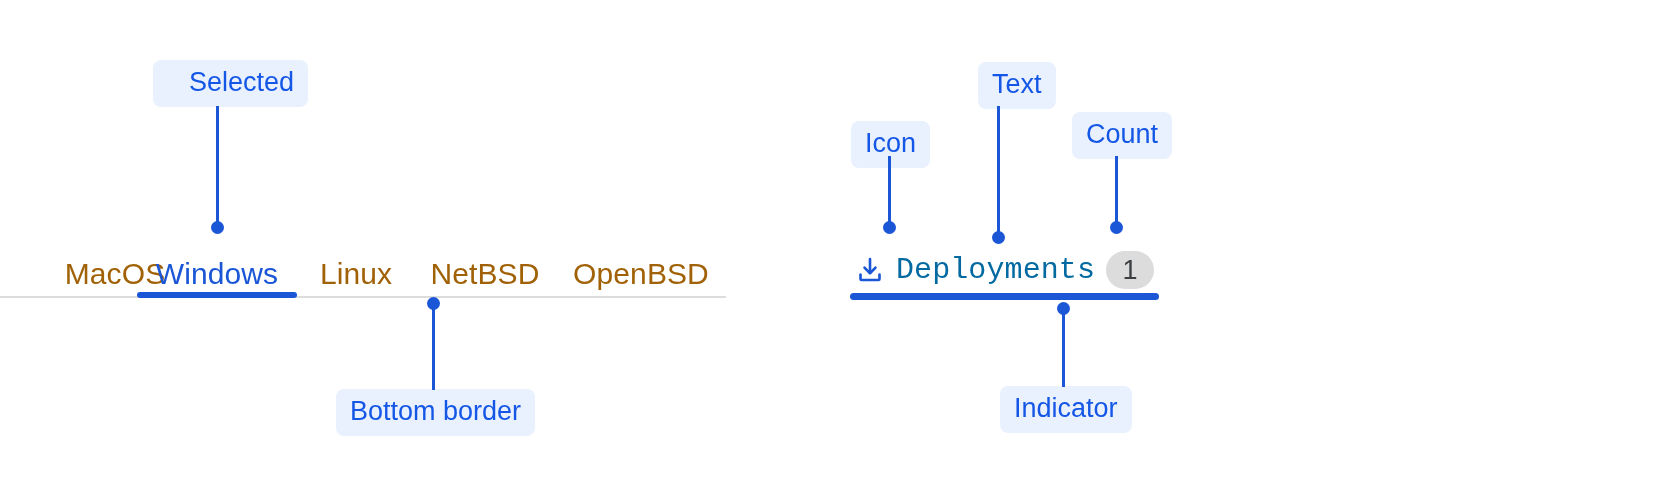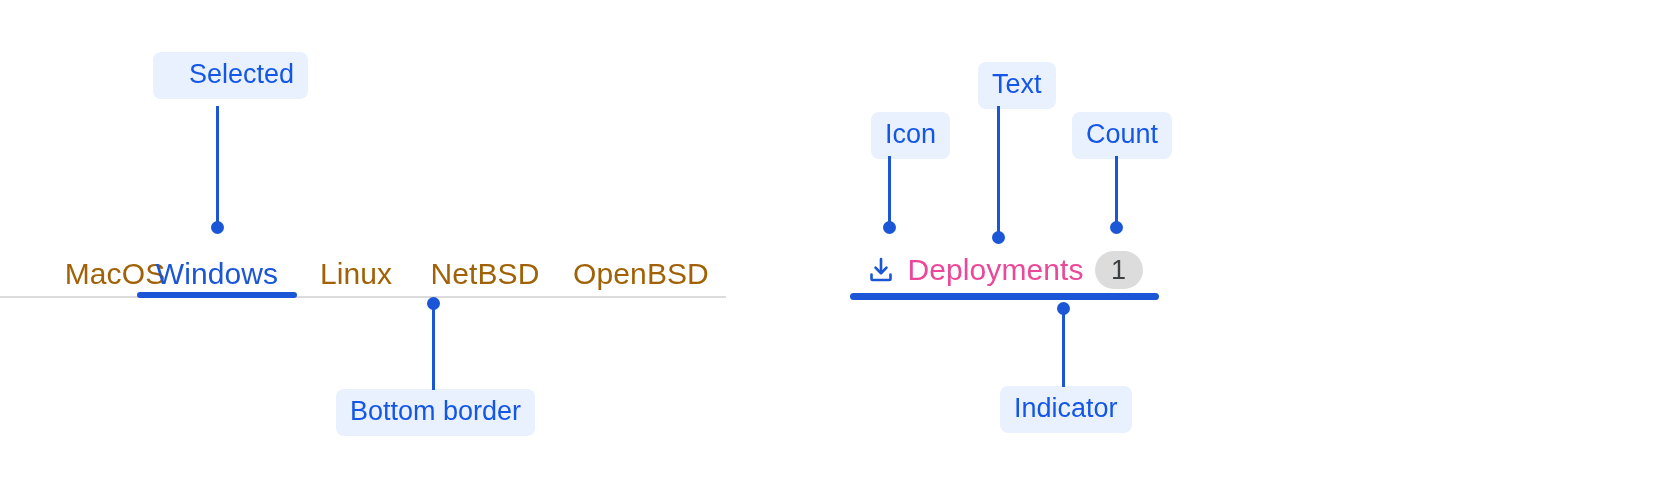--- a/index.html
+++ b/index.html
@@ -104,23 +104,23 @@
     top: 0;
     width: 100%;
     height: 44px;
     display: flex;
     align-items: center;
     justify-content: center;
     gap: 11px;
   }
   #deploytab .label {
     font-size: 30px;
-    color: #ec4899;
+    color: #0369a1;
     letter-spacing: 0.1px;
-    font-family: Liberation Sans, sans-serif;
+    font-family: Liberation Mono, monospace;
   }
   #deploytab .indicator {
     position: absolute;
     left: 0;
     bottom: 0;
     width: 309px;
     height: 7px;
     background: #1a56d6;
     border-radius: 3.5px;
   }
@@ -170,21 +170,21 @@
 
     <div class="tab" style="left:415px;width:140px;margin-top:18px;">
       <span>NetBSD</span>
     </div>
 
     <div class="tab" style="left:555px;width:172px;">
       <span>OpenBSD</span>
     </div>
   </div>
 
-  <div class="chip" style="left:153px;top:52px;padding-left:36px;">Selected</div>
+  <div class="chip" style="left:153px;top:60px;padding-left:36px;">Selected</div>
   <div class="leader" style="left:216px;top:106px;height:122px;"></div>
   <div class="dot" style="left:211px;top:221px;"></div>
 
   <div class="chip" style="left:336px;top:389px;">Bottom border</div>
   <div class="leader" style="left:432px;top:304px;height:86px;"></div>
   <div class="dot" style="left:427px;top:297px;"></div>
 
   <div id="deploytab">
     <div class="inner">
       <span>
@@ -193,21 +193,21 @@
           <path d="M7.6 10.1 L12 14.6 L16.4 10.1"></path>
           <path d="M4.4 15.6 L4.4 19.2 A0.8 0.8 0 0 0 5.2 20 L18.8 20 A0.8 0.8 0 0 0 19.6 19.2 L19.6 15.6"></path>
         </svg>
       </span>
       <span class="label">Deployments</span>
       <span class="count-badge">1</span>
     </div>
     <div class="indicator"></div>
   </div>
 
-  <div class="chip" style="left:851px;top:112px;margin-left:20px;">Icon</div>
+  <div class="chip" style="left:851px;top:121px;">Icon</div>
   <div class="leader" style="left:888px;top:156px;height:72px;"></div>
   <div class="dot" style="left:883px;top:221px;"></div>
 
   <div class="chip" style="left:978px;top:62px;">Text</div>
   <div class="leader" style="left:997px;top:106px;height:132px;"></div>
   <div class="dot" style="left:992px;top:231px;"></div>
 
   <div class="chip" style="left:1072px;top:112px;">Count</div>
   <div class="leader" style="left:1115px;top:156px;height:72px;"></div>
   <div class="dot" style="left:1110px;top:221px;"></div>

